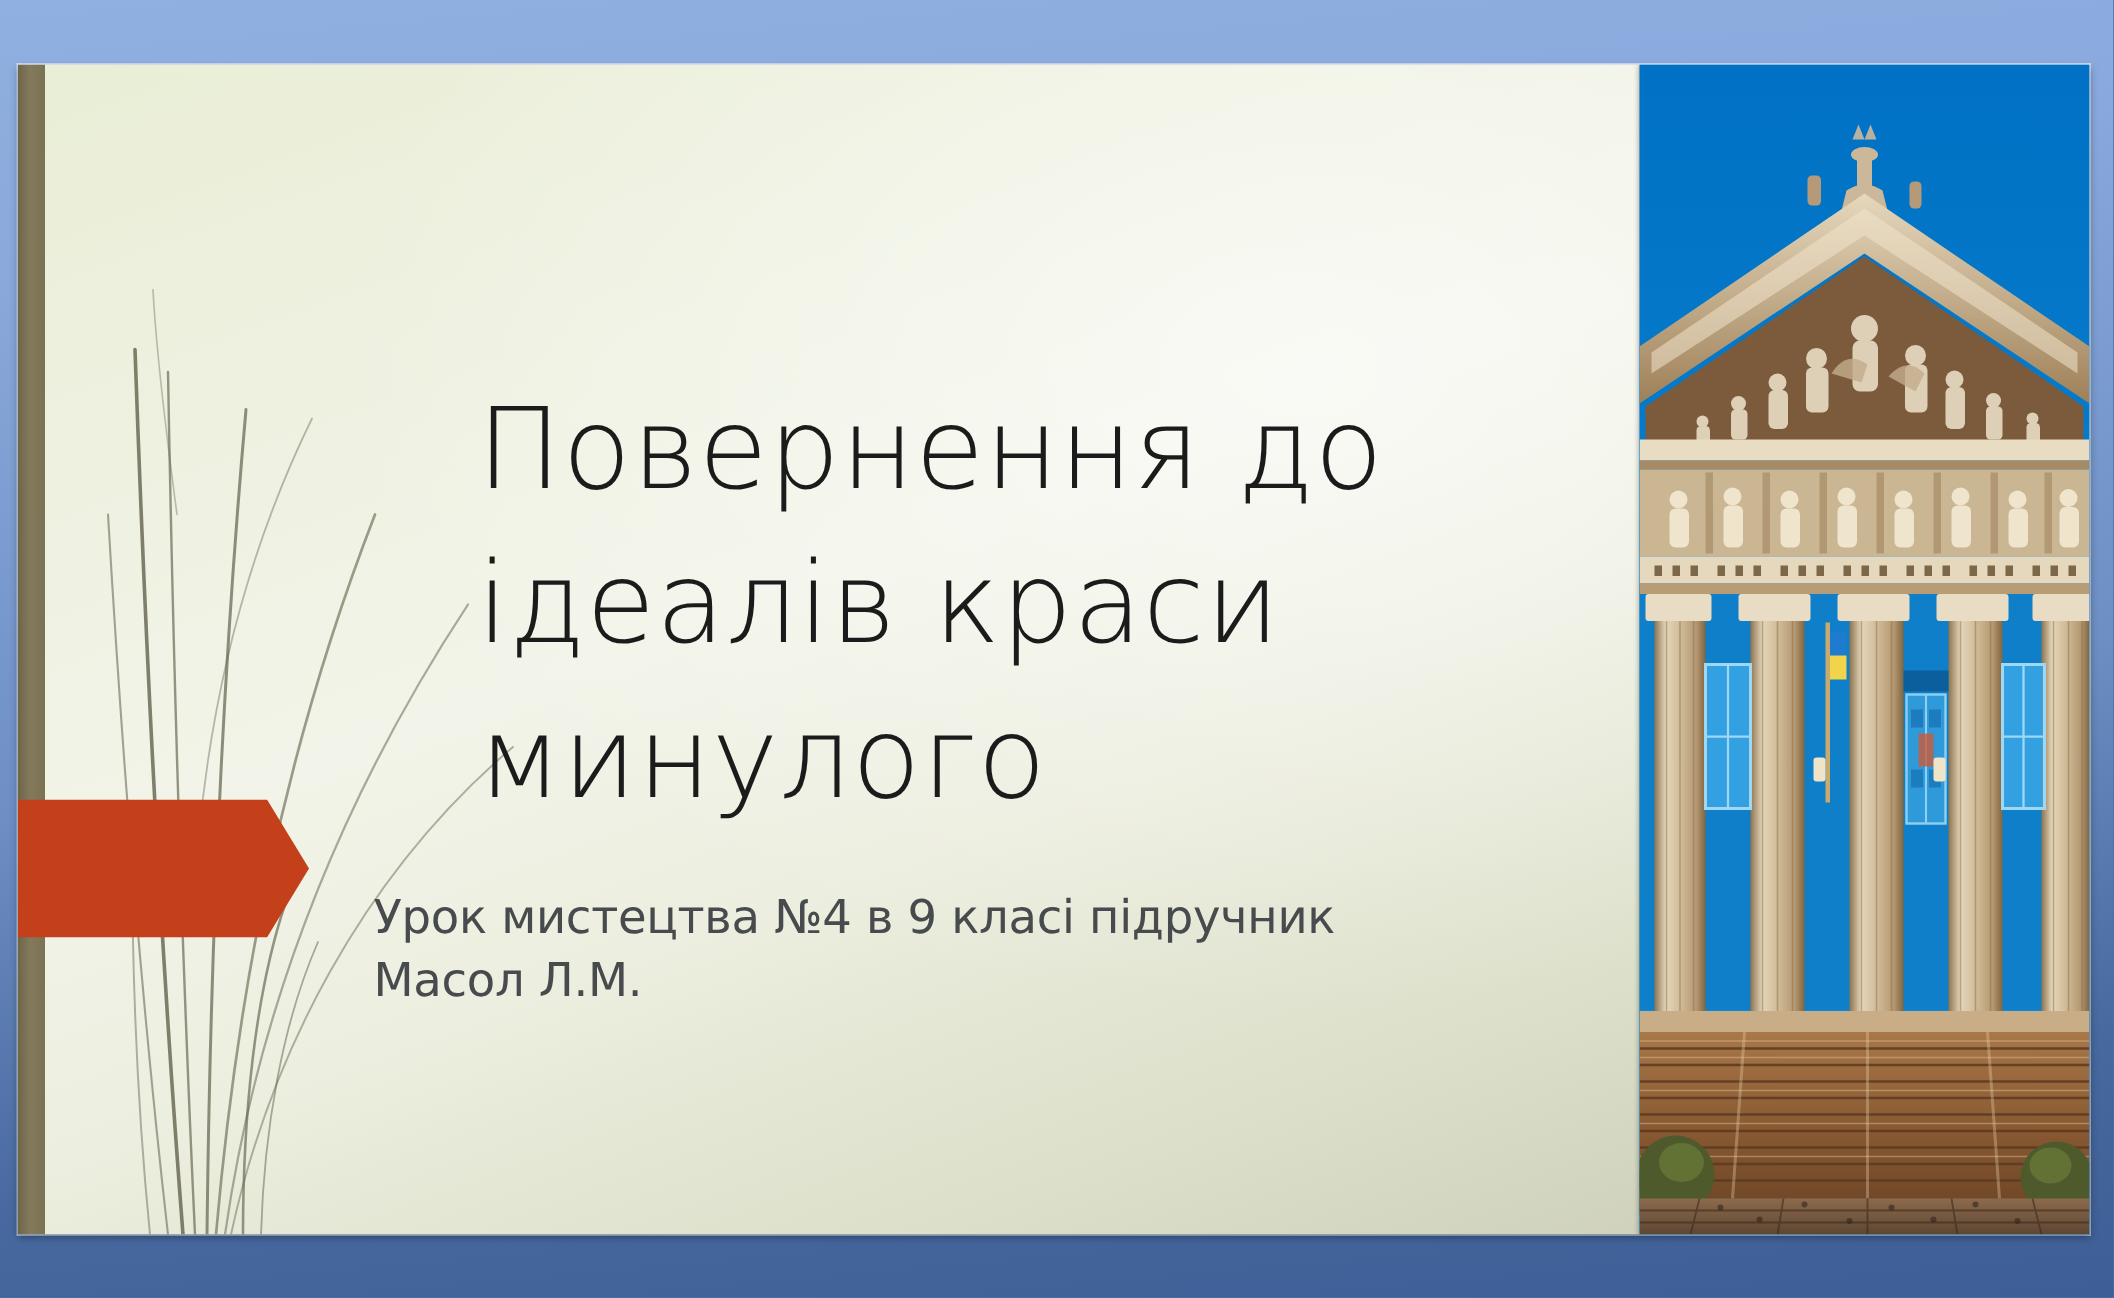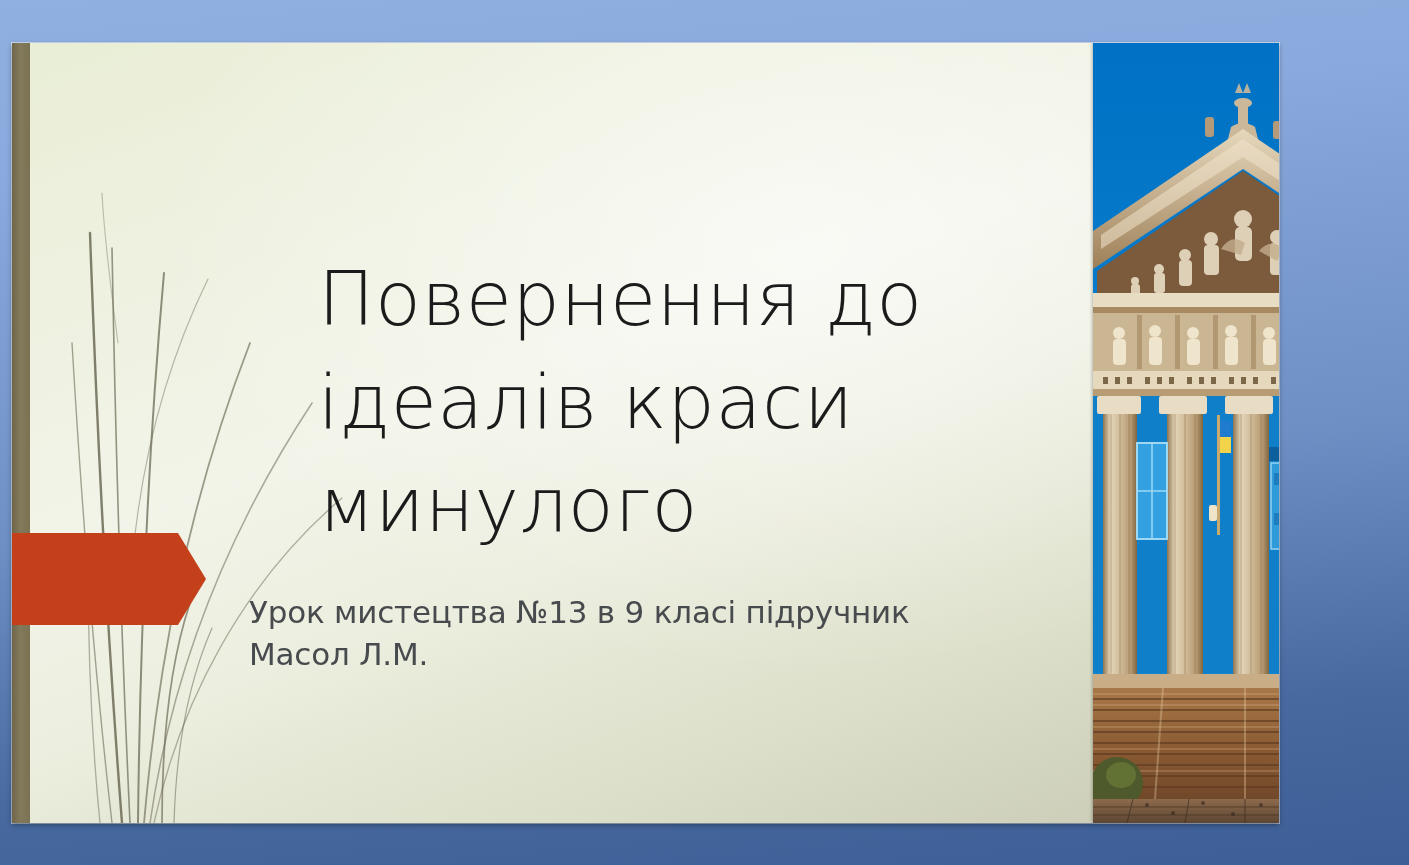--- a/index.html
+++ b/index.html
@@ -27,21 +27,21 @@
                   #47699f 82%,
                   #3d5e96 100%);
     overflow: hidden;
   }
 
   
   .slide {
     position: absolute;
     left: 12px;
     top: 43px;
-    width: 1267px;
+    width: 1381px;
     height: 780px;
     background:
       linear-gradient(160deg,
         #e9eed6 0%,
         #eef1e0 22%,
         #f2f4e9 42%,
         #eceedf 58%,
         #dcdfc9 78%,
         #c7c9b3 100%);
     box-shadow: 0 2px 5px rgba(0,0,0,.35),
@@ -169,21 +169,21 @@
 
     <svg class="arrow-banner" viewBox="0 0 196 92" preserveAspectRatio="none" aria-hidden="true">
       <polygon points="0,0 168,0 196,46 168,92 0,92" fill="#c4401a"></polygon>
     </svg>
 
     <div class="title-block">
       <h1 class="slide-title">Повернення до ідеалів краси минулого</h1>
     </div>
 
     <div class="subtitle-block">
-      <p class="slide-subtitle">Урок мистецтва №13 в 9 класі підручник Масол Л.М.</p>
+      <p class="slide-subtitle">Урок мистецтва №4 в 9 класі підручник Масол Л.М.</p>
     </div>
 
     <div class="photo-panel">
       <svg class="photo-svg" viewBox="0 0 300 780" preserveAspectRatio="none" aria-hidden="true">
         <defs>
           <linearGradient id="skyGrad" x1="0" y1="0" x2="0" y2="1">
             <stop offset="0%" stop-color="#0071c4"></stop>
             <stop offset="55%" stop-color="#0a81cf"></stop>
             <stop offset="100%" stop-color="#138ad6"></stop>
           </linearGradient>

